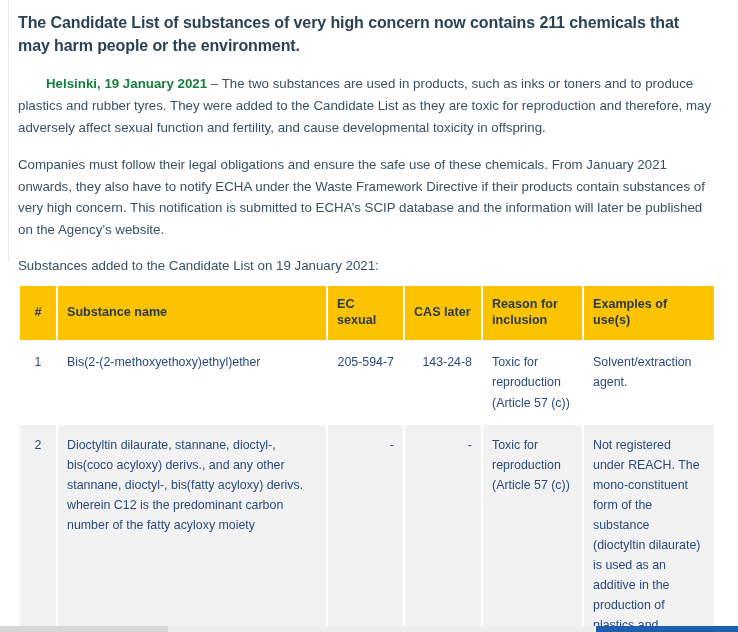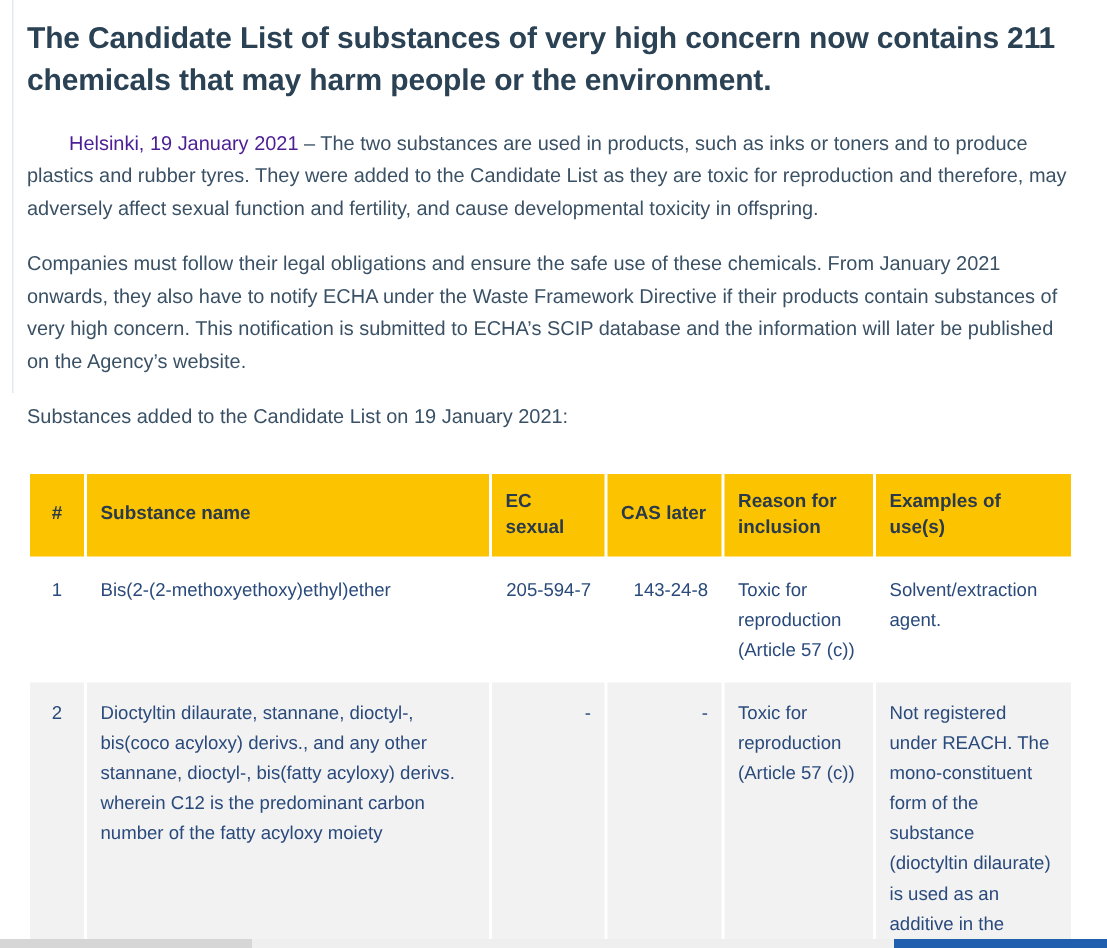--- a/index.html
+++ b/index.html
@@ -20,43 +20,43 @@
     width: 738px;
     height: 626px;
     background: #ffffff;
     overflow: hidden;
   }
   .content {
     padding: 12px 24px 0 18px;
     box-sizing: border-box;
   }
   .lead {
-    font-size: 20px;
+    font-size: 16px;
     font-weight: bold;
     color: #2b4255;
     line-height: 1.42;
     margin: 0 0 16px 0;
     letter-spacing: -0.1px;
   }
   p.body {
     font-size: 13.3px;
     color: #3a5165;
     line-height: 1.62;
     margin: 0 0 16px 0;
   }
   p.body b {
-    color: #4c1d95;
-    font-weight: normal;
+    color: #15803d;
+    font-weight: bold;
     padding-left: 28px;
   }
   p.intro-table {
     font-size: 13.3px;
     color: #3a5165;
     line-height: 1.5;
-    margin: 0 0 27px 0;
+    margin: 0 0 8px 0;
   }
   .left-rule {
     position: absolute;
     left: 8px;
     top: 0;
     width: 1px;
     height: 262px;
     background: #e3eaef;
   }
 

